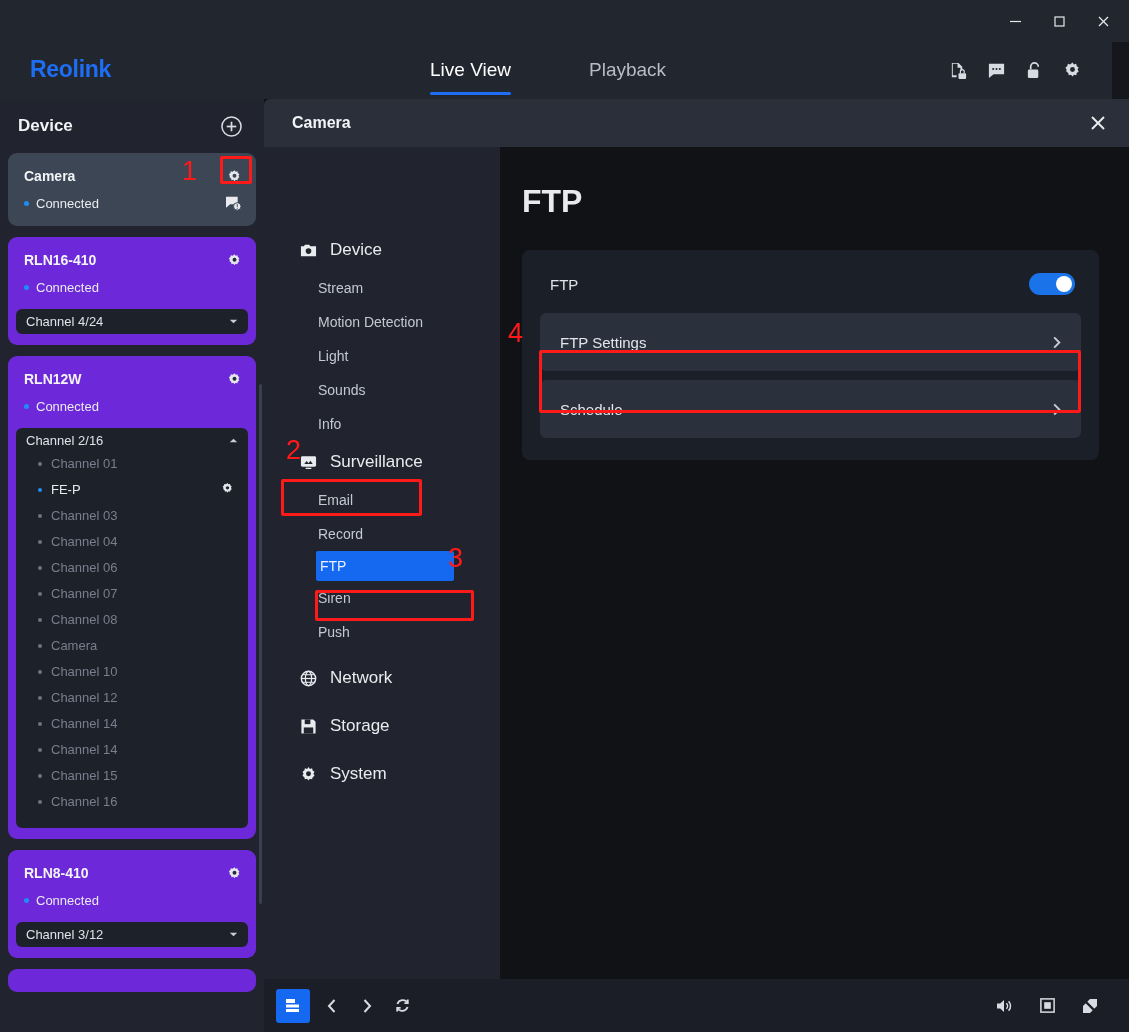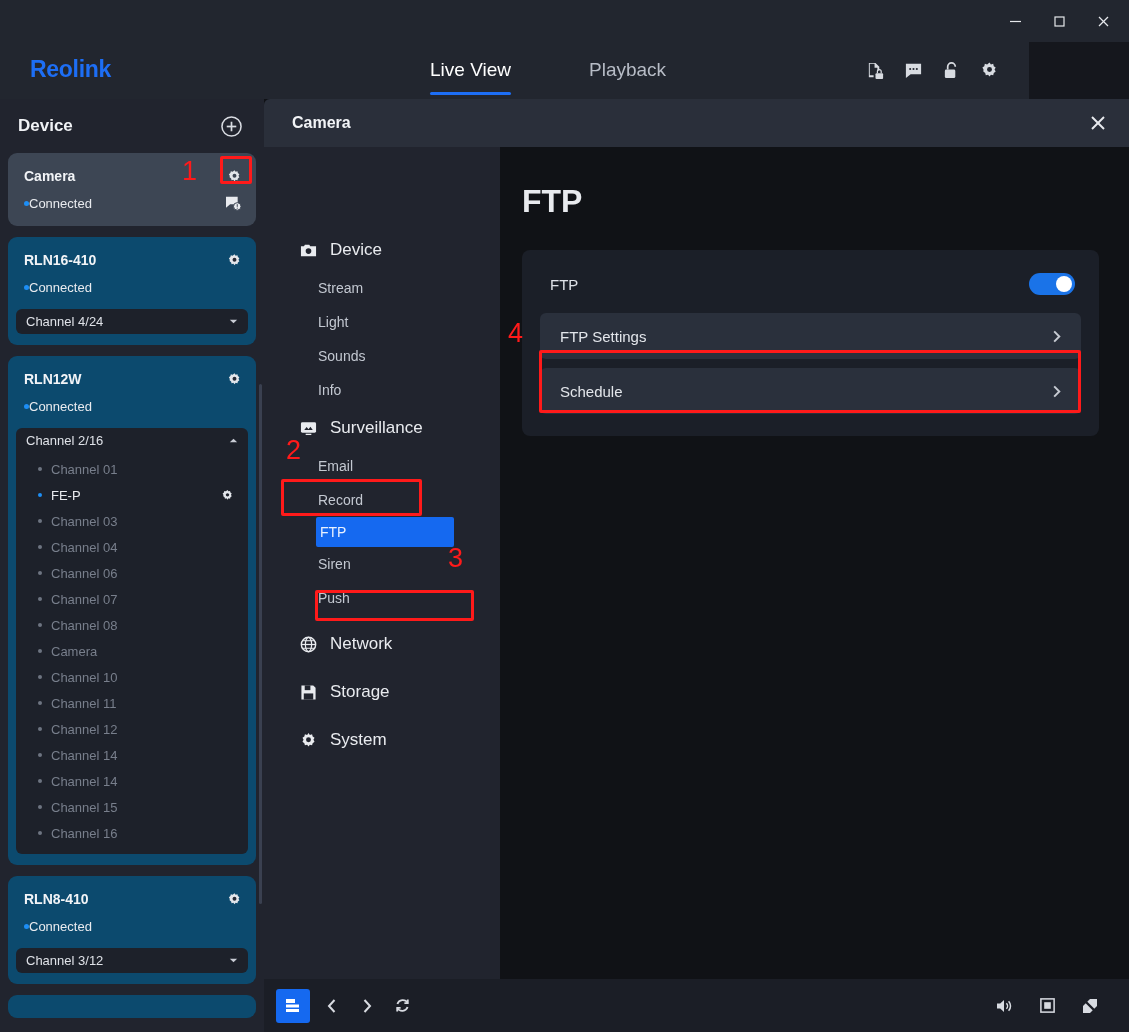--- a/index.html
+++ b/index.html
@@ -21,21 +21,21 @@
     display: flex; align-items: center; gap: 0;
   }
   .wbtn {
     width: 44px; height: 40px; display: flex; align-items: center; justify-content: center;
     color: #e6e8ec; cursor: pointer;
   }
   .wbtn svg { display:block; }
 
   
   .header {
-    position: absolute; top: 42px; left: 0; width: 1029px; height: 57px;
+    position: absolute; top: 42px; left: 0; width: 1112px; height: 57px;
     background: #22262f;
   }
   .logo {
     position: absolute; left: 30px; top: 14px;
     font-size: 23px; font-weight: bold; color: #1d6ef5;
     letter-spacing: -0.3px;
   }
   .tabs {
     position: absolute; left: 430px; top: 0; height: 57px;
     display: flex; align-items: center; gap: 78px;
@@ -62,53 +62,53 @@
   }
   .sidebar-head {
     height: 54px; display: flex; align-items: center; justify-content: space-between;
     padding: 0 22px 0 18px;
   }
   .sidebar-title { font-size: 17px; font-weight: bold; color: #f0f2f5; }
   .add-btn { width: 21px; height: 21px; cursor: pointer; color: #d9dce2; }
 
   .dev-list { padding: 0 8px; }
   .dev-card {
-    background: #0c4a6e; border-radius: 9px; margin-bottom: 11px; padding: 12px 0 11px 0;
+    background: #6d28d9; border-radius: 9px; margin-bottom: 11px; padding: 12px 0 11px 0;
   }
   .dev-card.selected { background: #3d4654; }
   .dev-row {
     display: flex; align-items: center; justify-content: space-between;
     padding: 0 14px 0 16px; height: 22px;
   }
   .dev-name { font-size: 14px; font-weight: bold; color: #f2f4f7; }
   .gear-sm { width: 15px; height: 15px; color: #e3e6eb; cursor: pointer; }
   .dev-status {
     display: flex; align-items: center; justify-content: space-between;
     padding: 0 14px 0 16px; height: 24px; margin-top: 4px;
   }
-  .status-left { display: flex; align-items: center; gap: 0; }
+  .status-left { display: flex; align-items: center; gap: 7px; }
   .dot { width: 5px; height: 5px; border-radius: 50%; background: #1d8ef5; display:block; }
   .status-text { font-size: 13px; color: #e9ebef; }
   .msg-ico { width: 17px; height: 15px; color: #e9ebef; cursor: pointer; }
 
   .chan-select {
     margin: 10px 8px 0 8px; background: #1d212a; border-radius: 6px;
     height: 25px; display: flex; align-items: center; justify-content: space-between;
     padding: 0 9px 0 10px; cursor: pointer;
   }
   .chan-select.open { border-radius: 6px 6px 0 0; }
   .chan-label { font-size: 13px; color: #dfe2e8; }
   .caret { width: 11px; height: 11px; color: #c9cdd5; }
 
   .chan-list {
     margin: 0 8px; background: #1d212a; border-radius: 0 0 6px 6px;
     padding: 3px 0 8px 0;
   }
   .chan-item {
-    height: 26px; display: flex; align-items: center; justify-content: space-between;
+    height: 26px; display: flex; align-items: flex-start; justify-content: space-between;
     padding: 0 14px 0 22px; cursor: pointer;
   }
   .chan-item-left { display: flex; align-items: center; gap: 9px; }
   .chan-dot { width: 4px; height: 4px; border-radius: 50%; background: #6d7481; display:block; }
   .chan-dot.on { background: #1d8ef5; }
   .chan-text { font-size: 13px; color: #787f8c; }
   .chan-text.on { color: #e9ebef; }
   .chan-gear { width: 13px; height: 13px; color: #e3e6eb; }
 
   .sb-scroll {
@@ -171,21 +171,21 @@
   .card-label { font-size: 15px; color: #dfe2e8; }
   .toggle {
     width: 46px; height: 22px; background: #1a73e8; border-radius: 11px;
     position: relative; cursor: pointer;
   }
   .toggle .knob {
     position: absolute; right: 3px; top: 3px; width: 16px; height: 16px;
     background: #ffffff; border-radius: 50%;
   }
   .row-item {
-    background: #2a303c; border-radius: 6px; height: 46px; margin-top: 9px;
+    background: #2a303c; border-radius: 6px; height: 58px; margin-top: 9px;
     display: flex; align-items: center; justify-content: space-between;
     padding: 0 18px 0 20px; cursor: pointer;
   }
   .row-item-label { font-size: 15px; color: #e3e6eb; }
   .chev { width: 13px; height: 13px; color: #c6cad2; }
 
   
   .bottombar {
     position: absolute; left: 264px; top: 979px; width: 865px; height: 53px;
     background: #1b1e26; display: flex; align-items: center;
@@ -403,26 +403,20 @@
             </div>
             <div class="chan-item">
               <span class="chan-item-left">
                 <i class="chan-dot"></i>
                 <span class="chan-text">Channel 10</span>
               </span>
             </div>
             <div class="chan-item">
               <span class="chan-item-left">
                 <i class="chan-dot"></i>
-                <span class="chan-text">Channel 11</span>
-              </span>
-            </div>
-            <div class="chan-item">
-              <span class="chan-item-left">
-                <i class="chan-dot"></i>
                 <span class="chan-text">Channel 12</span>
               </span>
             </div>
             <div class="chan-item">
               <span class="chan-item-left">
                 <i class="chan-dot"></i>
                 <span class="chan-text">Channel 14</span>
               </span>
             </div>
             <div class="chan-item">
@@ -490,20 +484,21 @@
       <div class="settings-nav">
 
         <div class="nav-group">
           <svg class="nav-group-icon" viewBox="0 0 18 18">
             <path d="M1 4.5h3.2l1-1.6h4.6l1 1.6H17V15H1z" fill="currentColor"></path>
             <circle cx="9" cy="9.6" r="3" fill="#21242e"></circle>
           </svg>
           <span class="nav-group-label">Device</span>
         </div>
         <div class="nav-sub">Stream</div>
+        <div class="nav-sub">Motion Detection</div>
         <div class="nav-sub">Light</div>
         <div class="nav-sub">Sounds</div>
         <div class="nav-sub">Info</div>
 
         <div class="nav-group">
           <svg class="nav-group-icon" viewBox="0 0 18 18">
             <rect x="1" y="2.5" width="16" height="11" rx="1.5" fill="currentColor"></rect>
             <path d="M4.5 10.5l2.5-3 2 2.2 2-2.6 2.5 3.4z" fill="#21242e"></path>
             <rect x="6" y="14.5" width="6" height="1.4" fill="currentColor"></rect>
           </svg>

